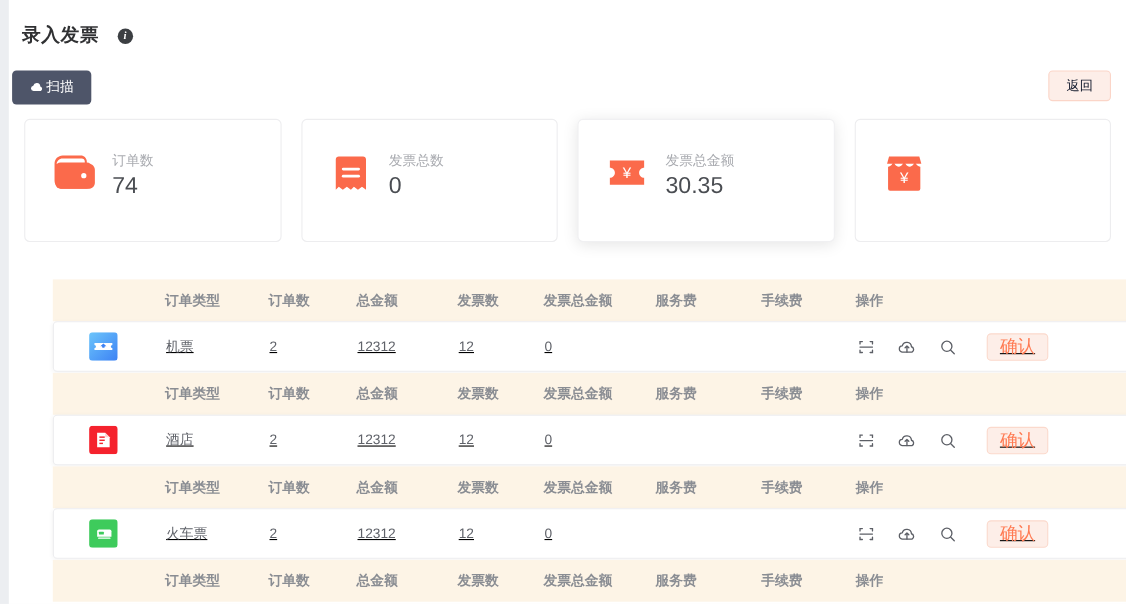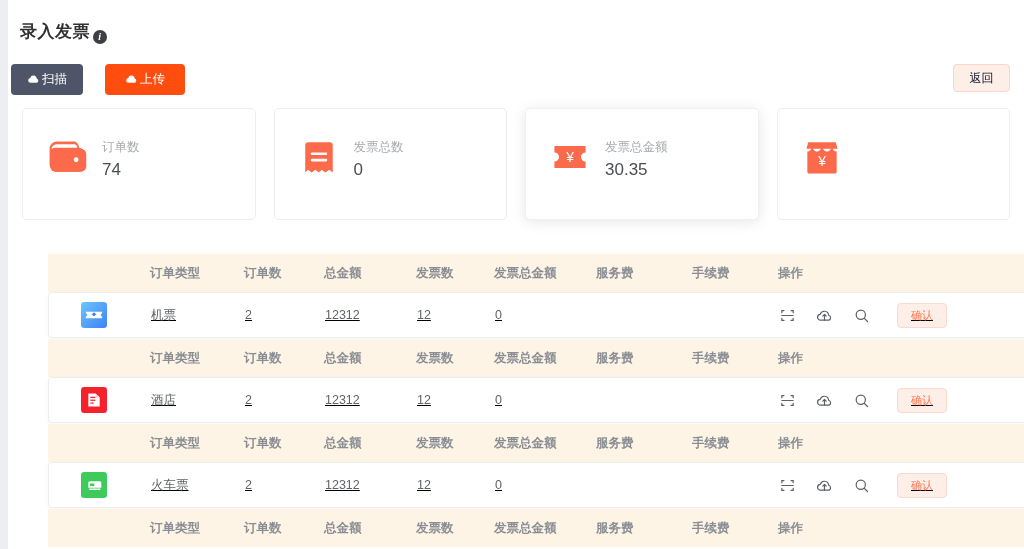--- a/index.html
+++ b/index.html
@@ -12,21 +12,21 @@
   .page{
     position:absolute;left:8px;top:0;width:1016px;height:549px;
     background:#ffffff;
   }
 
   
   .page-title{
     position:absolute;left:12px;top:20px;
     font-size:17px;font-weight:bold;color:#303133;
     letter-spacing:.5px;
-    display:flex;align-items:flex-end;gap:3px;
+    display:flex;align-items:center;gap:17px;
   }
   .info-icon{
     display:inline-flex;align-items:center;justify-content:center;
     width:14px;height:14px;border-radius:50%;
     background:#3c3f43;color:#fff;
     font-size:10px;font-style:italic;font-weight:bold;
     font-family:"Liberation Serif",serif;
     line-height:1;
     transform:translateY(1px);
   }
@@ -71,21 +71,21 @@
     box-sizing:border-box;
   }
   .card.elevated{
     border-color:#f0f0f2;
     box-shadow:0 2px 14px rgba(0,0,0,.10);
   }
   .card-ic{width:44px;height:44px;flex:none;margin-right:13px;}
   .card-ic svg{display:block;width:44px;height:44px;}
   .card-txt{padding-top:2px;}
   .card-label{font-size:12.5px;color:#a9abb0;line-height:18px;white-space:nowrap;}
-  .card-value{font-size:17px;color:#4a4d52;line-height:27px;margin-top:13px;white-space:nowrap;}
+  .card-value{font-size:21px;color:#4a4d52;line-height:27px;margin-top:13px;white-space:nowrap;}
 
   
   .table{
     position:absolute;left:14px;top:254px;width:988px;margin-left:26px;
   }
   .thead{
     background:#fdf4e6;
     height:38px;
     display:flex;align-items:center;
   }
@@ -118,21 +118,21 @@
 
   .actions{display:flex;align-items:center;gap:20px;}
   .act-ic{width:17px;height:17px;cursor:pointer;display:block;}
   .act-ic svg{display:block;width:17px;height:17px;}
   .btn-confirm{
     margin-left:7px;
     height:25px;min-width:50px;padding:0 11px;
     display:inline-flex;align-items:center;justify-content:center;
     border:1px solid #fbd9cc;border-radius:4px;
     background:#fdeee8;color:#ff7a52;
-    font-size:11px;cursor:pointer;
+    font-size:16px;cursor:pointer;
     font-family:"Liberation Sans",sans-serif;
   }
 </style>
 </head>
 <body>
 
 <div class="page">
 
   <div class="page-title">
     <span>录入发票</span>
@@ -140,28 +140,20 @@
   </div>
 
   <div class="btn-row">
     <button class="btn btn-scan">
       <span class="cloud-ic">
         <svg viewBox="0 0 24 24">
             <path fill="#ffffff" d="M18.5 18H6.5A4.5 4.5 0 0 1 6 9.05 6 6 0 0 1 17.8 10.2 4.2 4.2 0 0 1 18.5 18z"></path>
           </svg>
       </span>
       <span>扫描</span>
-    </button>
-    <button class="btn btn-upload">
-      <span class="cloud-ic">
-        <svg viewBox="0 0 24 24">
-            <path fill="#ffffff" d="M18.5 18H6.5A4.5 4.5 0 0 1 6 9.05 6 6 0 0 1 17.8 10.2 4.2 4.2 0 0 1 18.5 18z"></path>
-          </svg>
-      </span>
-      <span>上传</span>
     </button>
   </div>
 
   <button class="btn-back">
     <span>返回</span>
   </button>
 
   <div class="cards">
 
     <div class="card">

